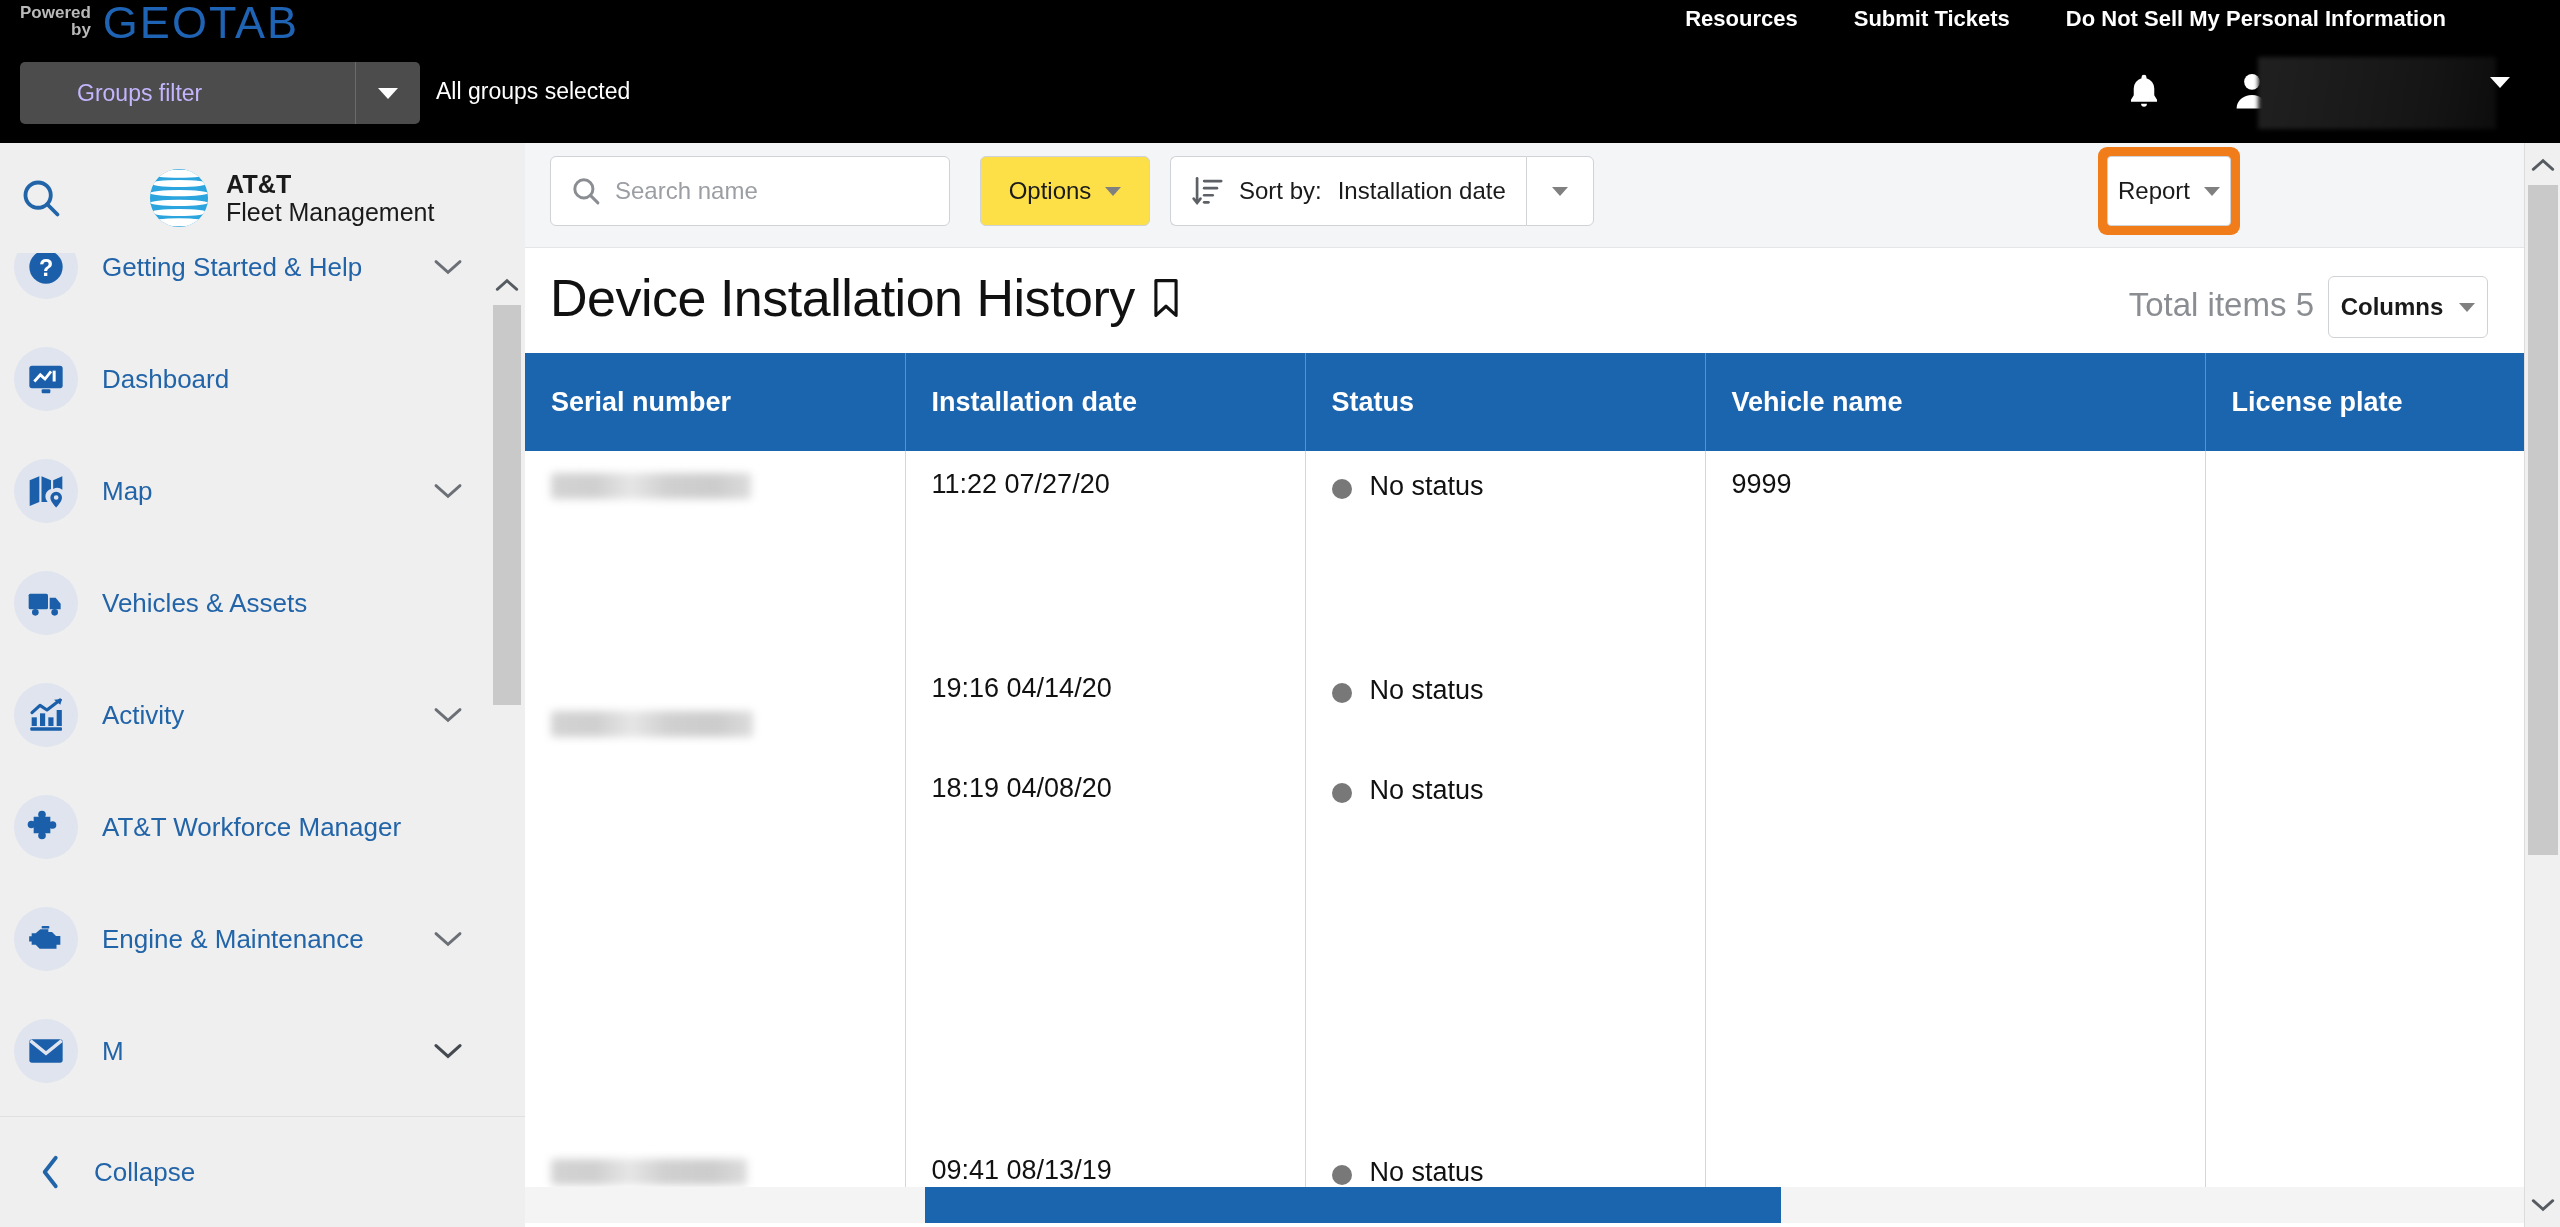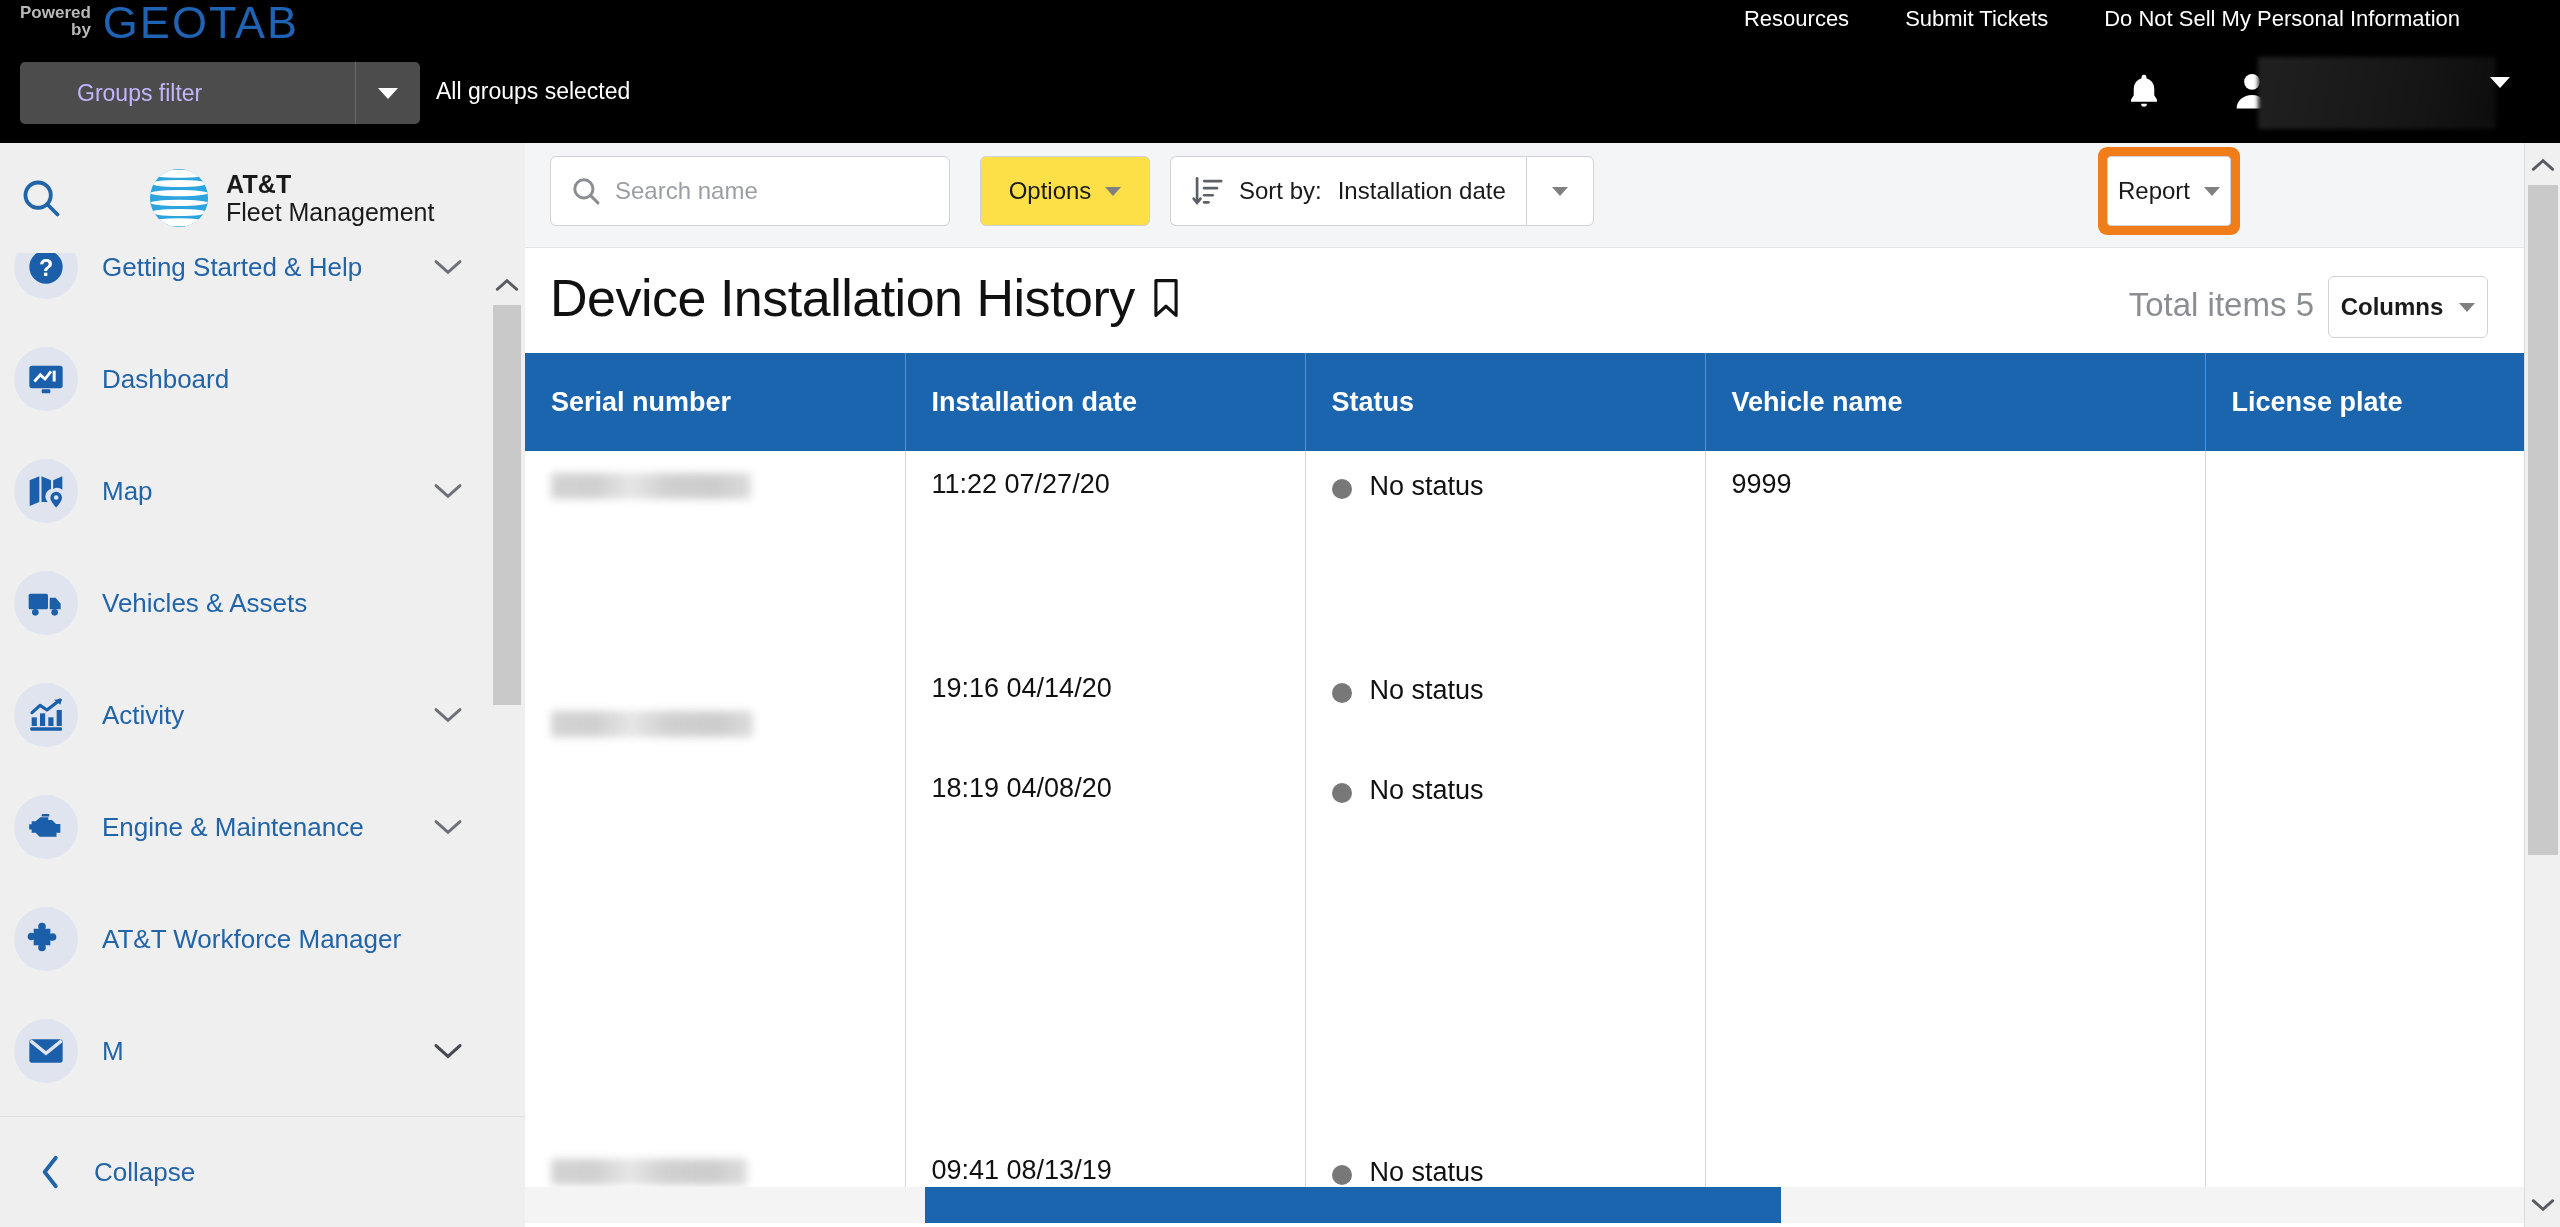--- a/index.html
+++ b/index.html
@@ -11,21 +11,21 @@
   }
   .app { position: relative; width: 2560px; height: 1227px; background: #000; }
 
   
   .topbar { position: absolute; left: 0; top: 0; width: 2524px; height: 178px; background: #000; }
   .powered-wrap { position: absolute; left: 20px; top: 2px; display: flex; align-items: flex-start; }
   .powered-by { color: #b9b9b9; font-size: 17px; line-height: 17px; font-weight: bold; text-align: right; padding-top: 2px; }
   .powered-by span { display: block; }
   .geotab { color: #1f63b5; font-size: 45px; line-height: 45px; letter-spacing: 2px; font-weight: 400; margin-left: 12px; margin-top: -2px; }
 
-  .topnav { position: absolute; right: 36px; top: 0px; display: flex; gap: 0px; align-items: center; height: 38px; }
+  .topnav { position: absolute; right: 50px; top: 0px; display: flex; gap: 0px; align-items: center; height: 38px; font-weight: bold; }
   .topnav a { color: #fff; font-size: 22px; text-decoration: none; padding: 0 28px; white-space: nowrap; }
 
   .groupsfilter { position: absolute; left: 20px; top: 62px; width: 400px; height: 62px; background: #4c4c4c; border-radius: 5px; display: flex; align-items: center; }
   .groupsfilter .gf-text { flex: 1; color: #c4b5fd; font-size: 23px; padding-left: 20px; margin-left: 37px; }
   .groupsfilter .gf-divider { width: 1px; height: 62px; background: #6a6a6a; }
   .groupsfilter .gf-caret { width: 64px; display: flex; align-items: center; justify-content: center; }
   .caret-dn { width: 0; height: 0; border-left: 10px solid transparent; border-right: 10px solid transparent; border-top: 11px solid #fff; }
   .caret-dn-sm { width: 0; height: 0; border-left: 8px solid transparent; border-right: 8px solid transparent; border-top: 9px solid #808080; }
   .allgroups { position: absolute; left: 436px; top: 78px; color: #fff; font-size: 23px; }
 
@@ -269,39 +269,39 @@
           <span class="navchev">
             <svg width="32" height="20" viewBox="0 0 24 14" fill="none" stroke="#6b7076" stroke-width="2.2" stroke-linecap="round">
                 <polyline points="3,3 12,11 21,3"></polyline>
               </svg>
           </span>
         </div>
 
         <div class="navitem">
           <span class="navicon">
             <svg width="40" height="40" viewBox="0 0 24 24" fill="#1b5faa">
+                <path d="M9.6 2.2a2.3 2.3 0 0 1 2.3 2.3c0 .5-.2.9-.4 1.3h3.1v3.1c.4-.3.8-.4 1.3-.4a2.3 2.3 0 1 1 0 4.6c-.5 0-.9-.2-1.3-.4v3.1h-3.1c.3.4.4.8.4 1.3a2.3 2.3 0 1 1-4.6 0c0-.5.2-.9.4-1.3H4.6v-3.5c-.4.3-.8.5-1.3.5a2.3 2.3 0 1 1 0-4.6c.5 0 .9.2 1.3.4V5.8h3.1a2.3 2.3 0 0 1-.4-1.3 2.3 2.3 0 0 1 2.3-2.3z"></path>
+              </svg>
+          </span>
+          <span class="navlabel">AT&amp;T Workforce Manager</span>
+        </div>
+
+        <div class="navitem">
+          <span class="navicon">
+            <svg width="40" height="40" viewBox="0 0 24 24" fill="#1b5faa">
                 <path d="M8.6 6.2h4.8v1.6h2.2l2.4 2.4h2.6v5.2h-2.3v2.4H8.2l-2.4-2.4H3.4v-1.9H1.9v-3.2h1.5V8.6h2.4z"></path>
                 <rect x="9.4" y="4.2" width="4.6" height="1.5" rx=".5"></rect>
               </svg>
           </span>
           <span class="navlabel">Engine &amp; Maintenance</span>
           <span class="navchev">
             <svg width="32" height="20" viewBox="0 0 24 14" fill="none" stroke="#6b7076" stroke-width="2.2" stroke-linecap="round">
                 <polyline points="3,3 12,11 21,3"></polyline>
               </svg>
           </span>
-        </div>
-
-        <div class="navitem">
-          <span class="navicon">
-            <svg width="40" height="40" viewBox="0 0 24 24" fill="#1b5faa">
-                <path d="M9.6 2.2a2.3 2.3 0 0 1 2.3 2.3c0 .5-.2.9-.4 1.3h3.1v3.1c.4-.3.8-.4 1.3-.4a2.3 2.3 0 1 1 0 4.6c-.5 0-.9-.2-1.3-.4v3.1h-3.1c.3.4.4.8.4 1.3a2.3 2.3 0 1 1-4.6 0c0-.5.2-.9.4-1.3H4.6v-3.5c-.4.3-.8.5-1.3.5a2.3 2.3 0 1 1 0-4.6c.5 0 .9.2 1.3.4V5.8h3.1a2.3 2.3 0 0 1-.4-1.3 2.3 2.3 0 0 1 2.3-2.3z"></path>
-              </svg>
-          </span>
-          <span class="navlabel">AT&amp;T Workforce Manager</span>
         </div>
 
         <div class="navitem">
           <span class="navicon">
             <svg width="40" height="40" viewBox="0 0 24 24" fill="#1b5faa">
                 <rect x="2" y="5" width="20" height="14" rx="1.6"></rect>
                 <polyline points="2.6,5.8 12,13.4 21.4,5.8" fill="none" stroke="#dfe4ee" stroke-width="2"></polyline>
               </svg>
           </span>
           <span class="navlabel">M</span>

